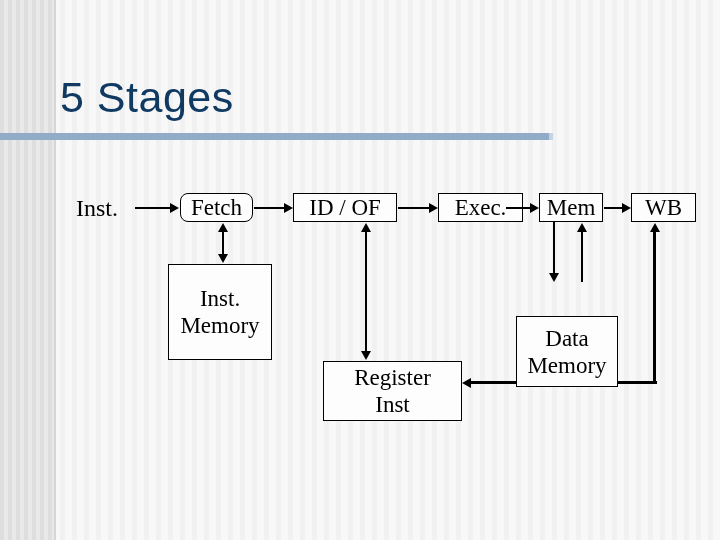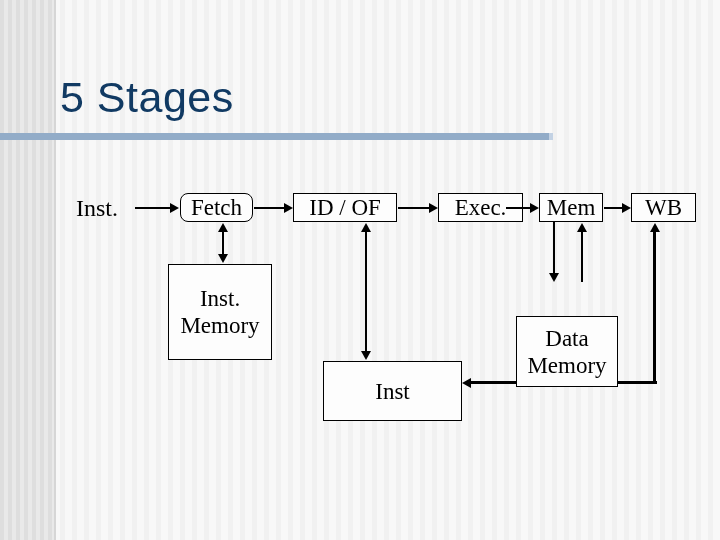--- a/index.html
+++ b/index.html
@@ -139,17 +139,18 @@
       <span>Inst.</span>
       <span>Memory</span>
     </div>
 
     <div class="box two-line" style="left:516px;top:283px;width:102px;height:71px;margin-top:33px;">
       <span>Data</span>
       <span>Memory</span>
     </div>
 
     <div class="box two-line" style="left:323px;top:361px;width:139px;height:60px;">
+      <span>Register</span>
       <span>Inst</span>
     </div>
 
   </div>
 </div>
 
 </body></html>

